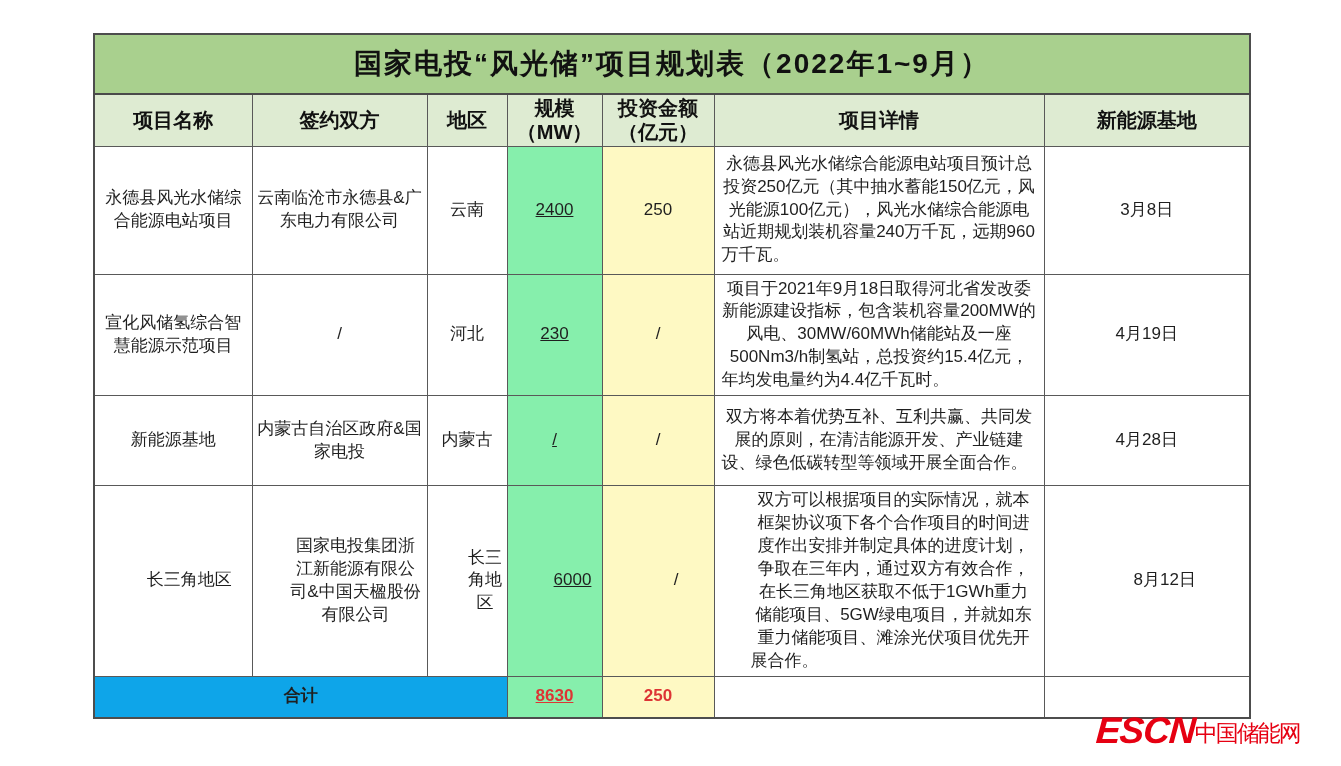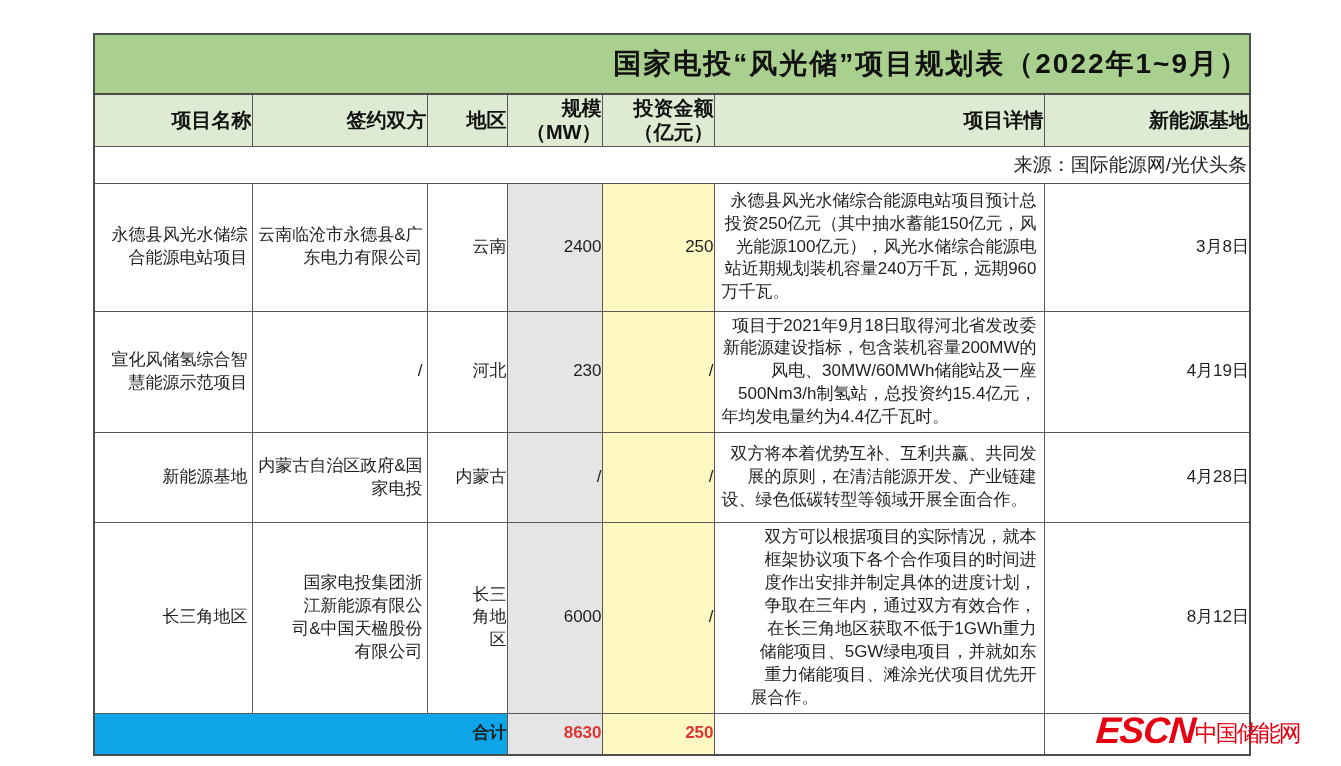--- a/index.html
+++ b/index.html
@@ -12,21 +12,21 @@
   .page { position: relative; width: 1341px; height: 766px; }
 
   table.plan {
     position: absolute; left: 93px; top: 33px;
     width: 1156px; table-layout: fixed;
     border-collapse: collapse;
     border: 2px solid #4d4d4d;
   }
   table.plan td, table.plan th {
     border: 1px solid #595959;
-    text-align: right; vertical-align: middle;
+    text-align: center; vertical-align: middle;
     font-size: 17px; line-height: 1.35;
     overflow: hidden;
   }
 
   
   col.w-name    { width: 158px; }
   col.w-parties { width: 175px; }
   col.w-region  { width: 80px;  }
   col.w-scale   { width: 95px;  }
   col.w-invest  { width: 112px; }
@@ -48,21 +48,21 @@
   
   tr.source-row td {
     height: 37px; background: #ffffff;
     text-align: right; font-size: 19px; padding-right: 2px;
   }
   
   tr.r1 td { height: 128px; }
   tr.r2 td { height: 116px; }
   tr.r3 td { height: 90px;  }
   tr.r4 td { height: 170px; padding-left: 36px; }
-  td.c-scale  { background: #e5e5e5; }
+  td.c-scale  { background: #86efac; text-decoration: underline; }
   td.c-invest { background: #fef9c3; }
   td.c-name, td.c-parties { padding: 2px 4px; }
   td.c-details {
     text-align: justify; text-align-last: left;
     padding: 3px 7px; font-size: 16.5px; line-height: 1.45;
   }
   
   tr.total-row td { height: 42px; }
   td.c-total-label { font-size: 21px; font-weight: bold; background: #0ea5e9; }
   td.total-num { color: #dd3434; font-weight: bold; font-size: 20px; }
@@ -121,23 +121,20 @@
         <span class="h-line">（亿元）</span>
       </th>
       <th>
         <span class="h-line">项目详情</span>
       </th>
       <th>
         <span class="h-line">新能源基地</span>
       </th>
     </tr>
 
-    <tr class="source-row">
-      <td colspan="7">来源：国际能源网/光伏头条</td>
-    </tr>
 
     <tr class="data-row r1">
       <td class="c-name">永德县风光水储综合能源电站项目</td>
       <td class="c-parties">云南临沧市永德县&amp;广东电力有限公司</td>
       <td class="c-region">云南</td>
       <td class="c-scale">2400</td>
       <td class="c-invest">250</td>
       <td class="c-details">永德县风光水储综合能源电站项目预计总投资250亿元（其中抽水蓄能150亿元，风光能源100亿元），风光水储综合能源电站近期规划装机容量240万千瓦，远期960万千瓦。</td>
       <td class="c-date">3月8日</td>
     </tr>

